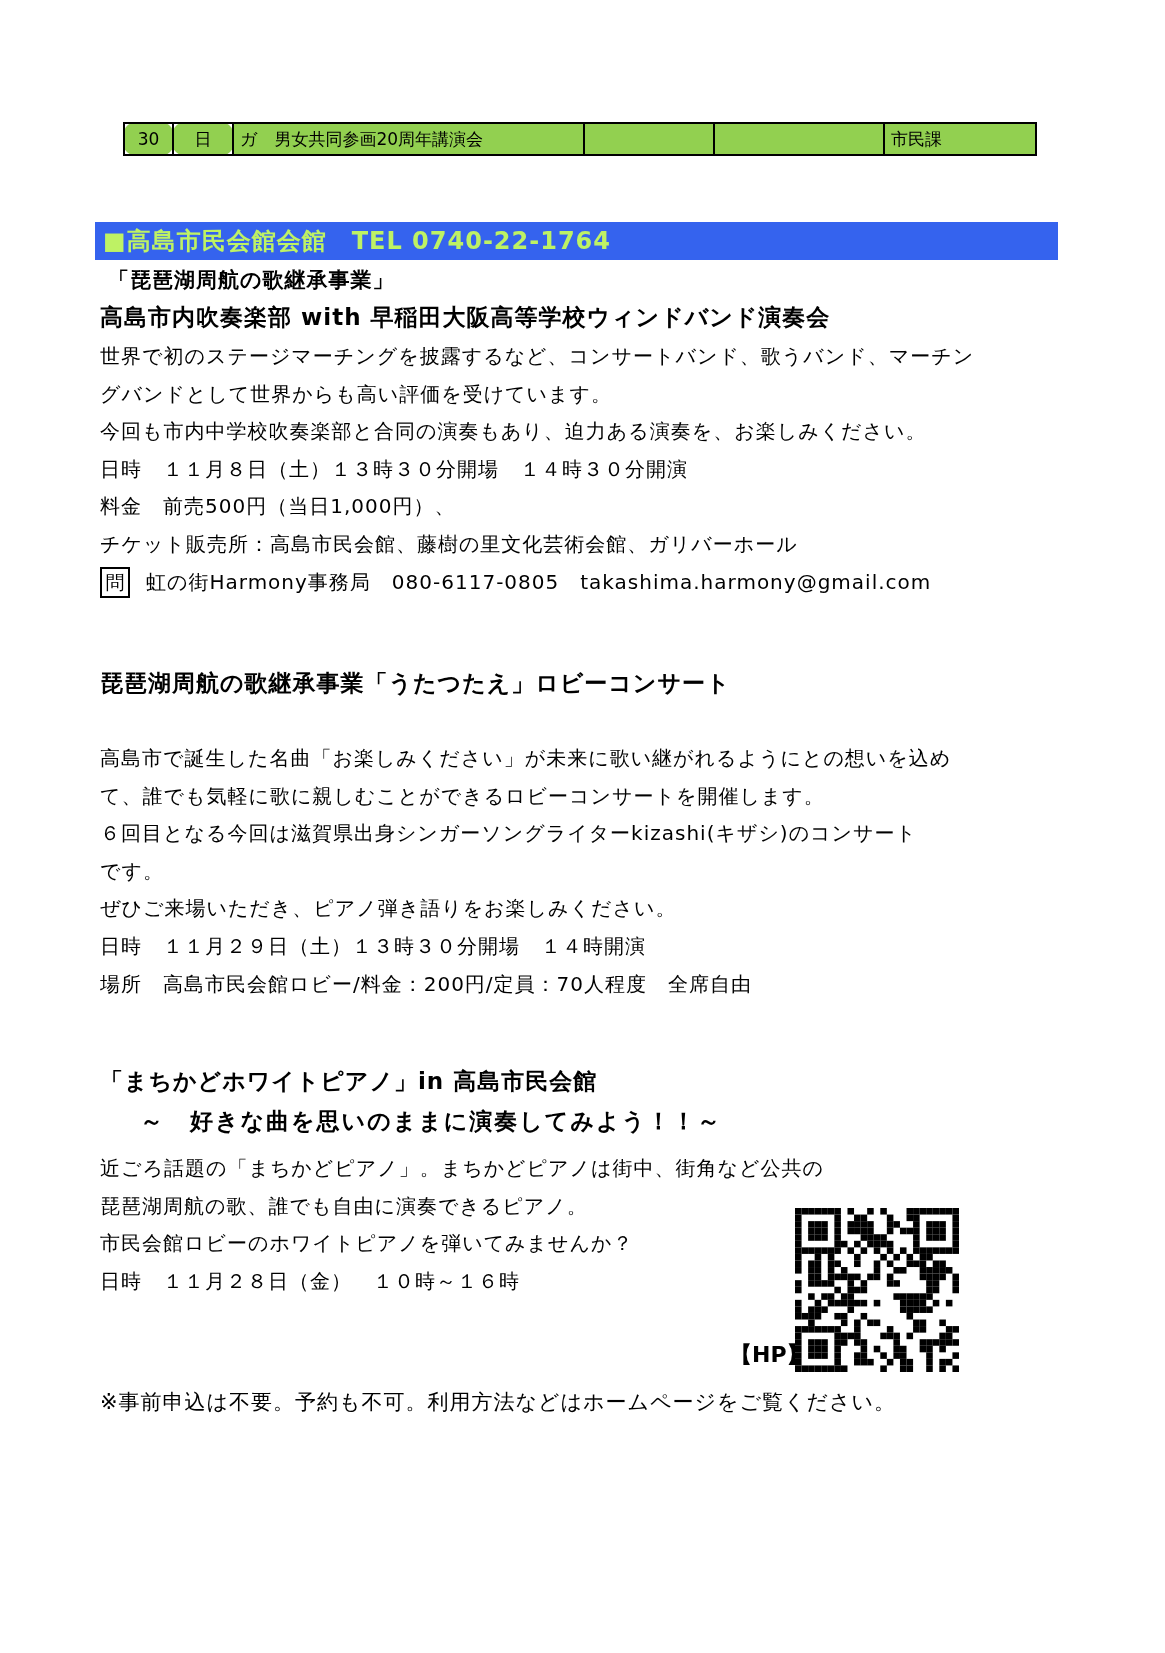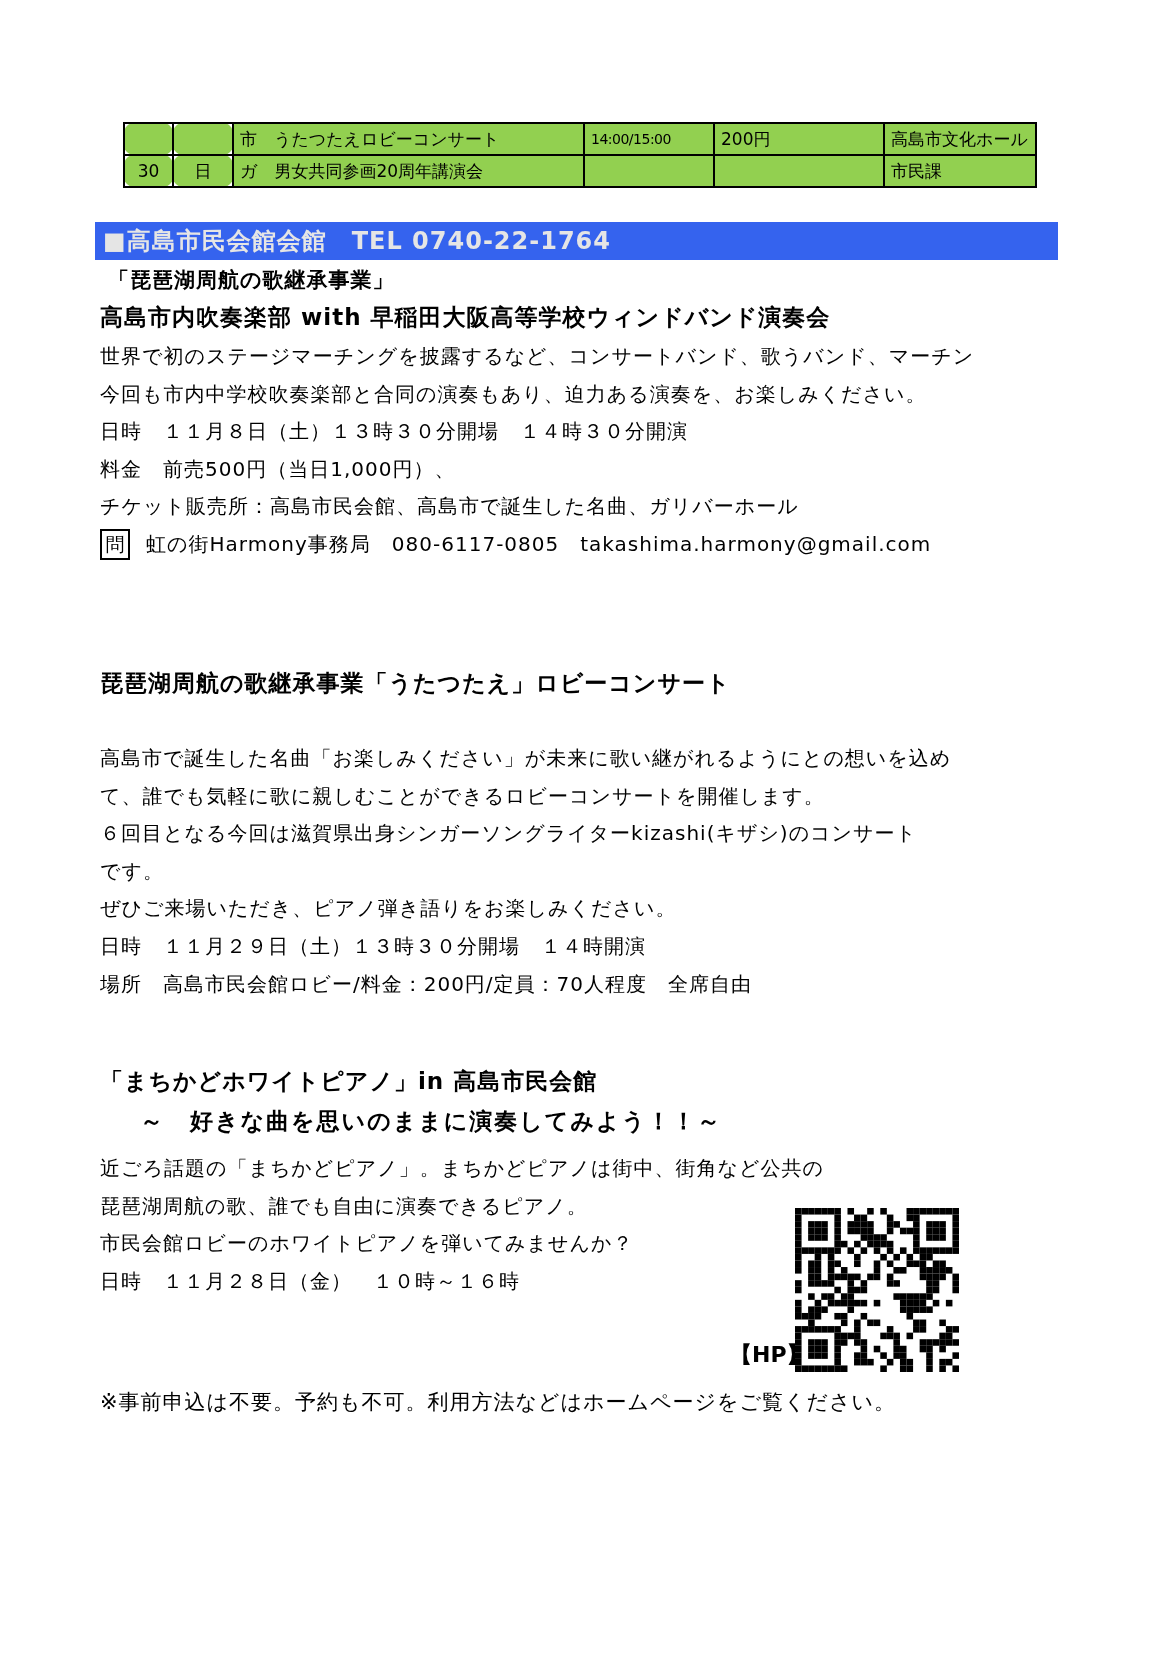--- a/index.html
+++ b/index.html
@@ -14,21 +14,21 @@
     background:var(--green,#92d050);
     border:2px solid #000;
     height:30px;padding:0 6px;
     font-size:17px;line-height:30px;white-space:nowrap;overflow:hidden;
   }
   .sched td.center{text-align:center;padding:0;border-radius:10px;}
   .sched td.time{font-size:14px;letter-spacing:-0.5px;}
   
   .banner{
     position:absolute;left:95px;top:222px;width:963px;height:38px;
-    background:var(--blue,#3563ee);color:#e5e5e5;font-weight:bold;
+    background:var(--blue,#3563ee);color:#bef264;font-weight:bold;
     font-size:24px;line-height:38px;padding-left:8px;box-sizing:border-box;
     white-space:nowrap;letter-spacing:1px;
   }
   .tagline{position:absolute;left:108px;top:266px;font-size:21px;font-weight:bold;letter-spacing:1px;}
   .h1{position:absolute;left:100px;font-size:23px;font-weight:bold;letter-spacing:1px;white-space:nowrap;}
   .body-block{position:absolute;left:100px;font-size:20px;letter-spacing:1px;}
   .body-block .ln{line-height:37.6px;height:37.6px;white-space:nowrap;}
   .inq{display:flex;align-items:center;height:37.6px;white-space:nowrap;}
   .inq-box{
     display:inline-block;border:2px solid #000;width:26px;height:27px;
@@ -49,48 +49,41 @@
     <colgroup>
       <col style="width:49px">
         <col style="width:60px">
         <col style="width:351px">
       <col style="width:130px">
         <col style="width:170px">
         <col style="width:152px">
     </colgroup>
     <tbody>
       <tr>
-        <td class="center"></td>
-        <td class="center"></td>
-        <td>市　うたつたえロビーコンサート</td>
-        <td class="time">14:00/15:00</td>
-        <td>200円</td>
-        <td>高島市文化ホール</td>
-      </tr>
-      <tr>
         <td class="center">30</td>
         <td class="center">日</td>
         <td>ガ　男女共同参画20周年講演会</td>
         <td class="time"></td>
         <td></td>
         <td>市民課</td>
       </tr>
     </tbody>
   </table>
 
   <div class="banner">■高島市民会館会館　TEL 0740-22-1764</div>
 
   <div class="tagline">「琵琶湖周航の歌継承事業」</div>
   <div class="h1" style="top:302px">高島市内吹奏楽部 with 早稲田大阪高等学校ウィンドバンド演奏会</div>
   <div class="body-block" style="top:338px">
     <div class="ln">世界で初のステージマーチングを披露するなど、コンサートバンド、歌うバンド、マーチン</div>
+    <div class="ln">グバンドとして世界からも高い評価を受けています。</div>
     <div class="ln">今回も市内中学校吹奏楽部と合同の演奏もあり、迫力ある演奏を、お楽しみください。</div>
     <div class="ln">日時　１１月８日（土）１３時３０分開場　１４時３０分開演</div>
     <div class="ln">料金　前売500円（当日1,000円）、</div>
-    <div class="ln">チケット販売所：高島市民会館、高島市で誕生した名曲、ガリバーホール</div>
+    <div class="ln">チケット販売所：高島市民会館、藤樹の里文化芸術会館、ガリバーホール</div>
     <div class="inq">
       <span class="inq-box">問</span>
       <span>虹の街Harmony事務局　080-6117-0805　takashima.harmony@gmail.com</span>
     </div>
   </div>
 
   <div class="h1" style="top:668px">琵琶湖周航の歌継承事業「うたつたえ」ロビーコンサート</div>
   <div class="body-block" style="top:740px">
     <div class="ln">高島市で誕生した名曲「お楽しみください」が未来に歌い継がれるようにとの想いを込め</div>
     <div class="ln">て、誰でも気軽に歌に親しむことができるロビーコンサートを開催します。</div>

